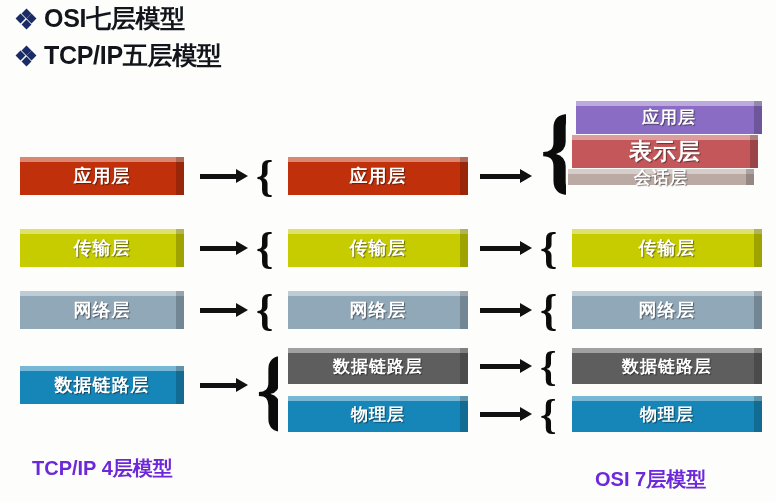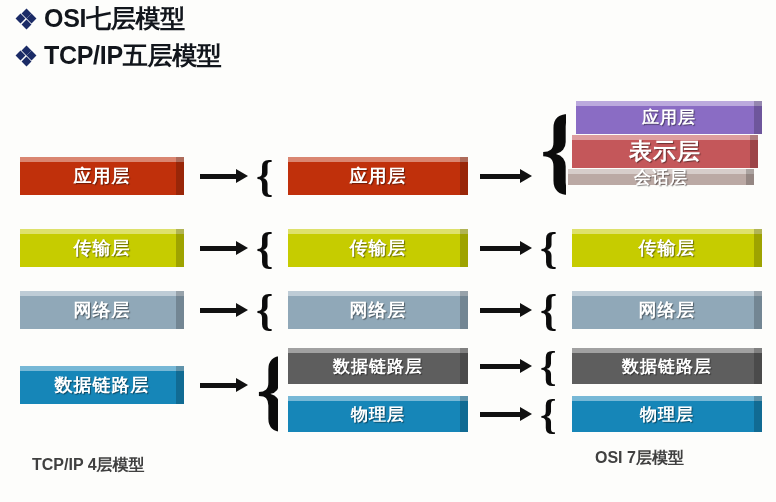--- a/index.html
+++ b/index.html
@@ -127,23 +127,23 @@
   }
   .brace i {
     display: block;
     font-style: normal;
     transform-origin: left center;
   }
 
   
   .caption {
     position: absolute;
-    font-size: 16px;
+    font-size: 20px;
     font-weight: bold;
-    color: #404040;
+    color: #6d28d9;
     white-space: nowrap;
     letter-spacing: 0px;
   }
 </style>
 </head>
 <body>
 
 <div id="page">
 
   <div id="titles">
@@ -324,15 +324,15 @@
     <span class="lbl" style="font-size:17px;">数据链路层</span>
   </div>
 
   <div class="box" style="left:572px; top:396px; width:190px; height:36px; background:#1686b8; font-size:0;">
     <span class="top-face"></span>
     <span class="side-face"></span>
     <span class="lbl" style="font-size:17px;">物理层</span>
   </div>
 
   <div class="caption" style="left:32px; top:455px;">TCP/IP 4层模型</div>
-  <div class="caption" style="left:595px; top:448px;">OSI 7层模型</div>
+  <div class="caption" style="left:595px; top:466px;">OSI 7层模型</div>
 
 </div>
 
 </body></html>

